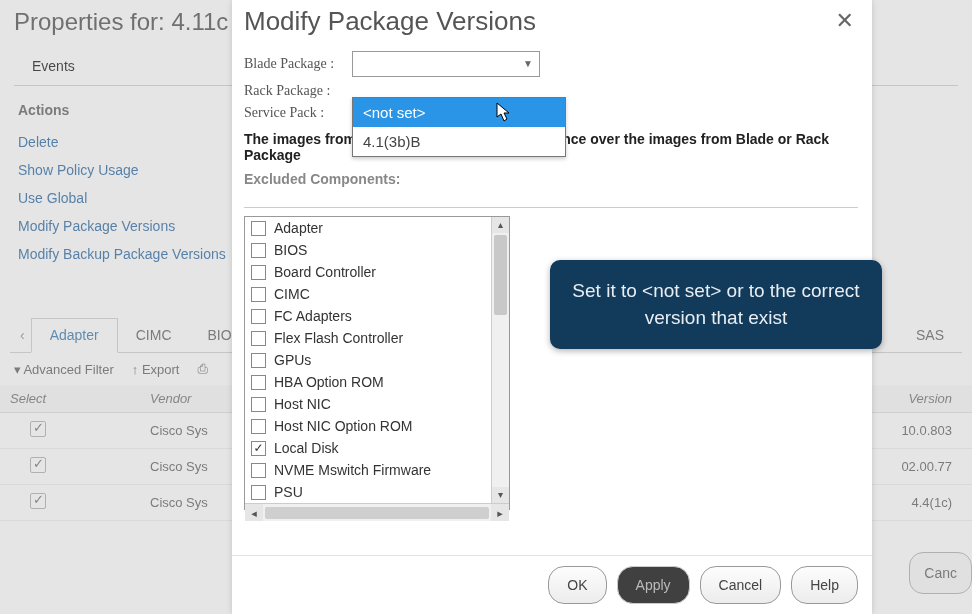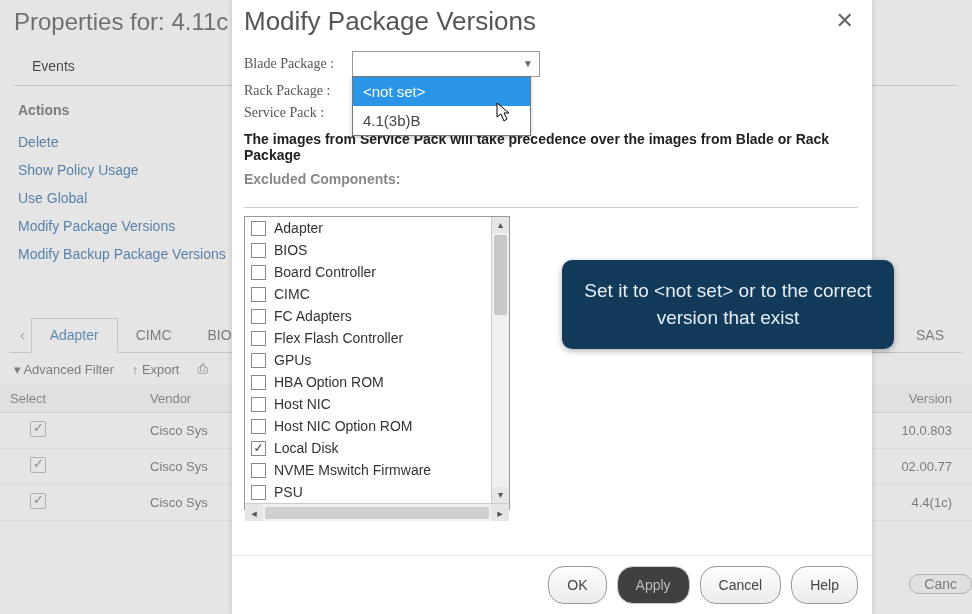--- a/index.html
+++ b/index.html
@@ -98,20 +98,21 @@
     align-items: center;
   }
   .bg-table { width: 100%; border-collapse: collapse; font-size: 13px;}
   .bg-table th {
     text-align: left;
     font-weight: normal;
     color: #666;
     border-bottom: 1px solid #ddd;
     padding: 6px 10px;
     background: #f7f7f7;
+    font-style: italic;
   }
   .bg-table td {
     padding: 8px 10px;
     border-bottom: 1px solid #eee;
     color: #555;
   }
   .bg-table th:last-child, .bg-table td:last-child { text-align: right; padding-right: 20px;}
   .bg-check {
     display: inline-block;
     width: 16px; height: 16px;
@@ -131,21 +132,21 @@
   .bg-cancel-col {
     position: absolute;
     right: 0;
     bottom: 20px;
     display: flex;
     align-items: center;
   }
   .bg-cancel-btn {
     border: 1px solid #aaa;
     border-radius: 14px;
-    padding: 1px 14px;
+    padding: 12px 14px;
     background: #f7f7f7;
     color: #555;
     font-size: 14px;
   }
 
   
   .modal {
     position: absolute;
     left: 232px;
     top: 0;
@@ -336,22 +337,22 @@
   .btn.disabled {
     color: #bbb;
     border-color: #ccc;
     background: #404040;
   }
 
   
   .dropdown {
     position: absolute;
     left: 352px;
-    top: 76px;
-    width: 179px;
+    top: 97px;
+    width: 214px;
     border: 1px solid #777;
     background: #fff;
     z-index: 50;
     box-shadow: 0 2px 4px rgba(0,0,0,0.2);
   }
   .dd-item {
     padding: 6px 10px;
     font-size: 15px;
     color: #444;
   }
@@ -365,21 +366,21 @@
     top: 102px;
     width: 20px;
     height: 22px;
     z-index: 60;
     pointer-events: none;
   }
 
   
   .callout {
     position: absolute;
-    left: 562px;
+    left: 550px;
     top: 260px;
     width: 332px;
     background: #123a5a;
     color: #e8eef4;
     border-radius: 10px;
     padding: 18px 22px;
     font-size: 19px;
     font-weight: 300;
     text-align: center;
     line-height: 1.4;

